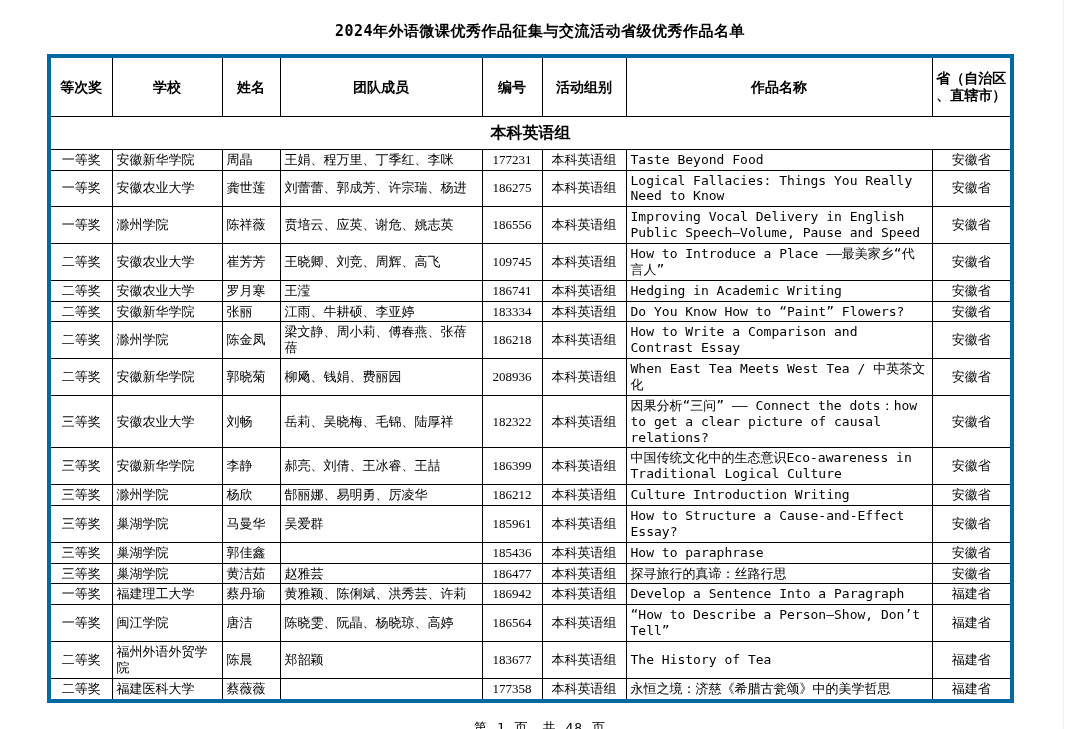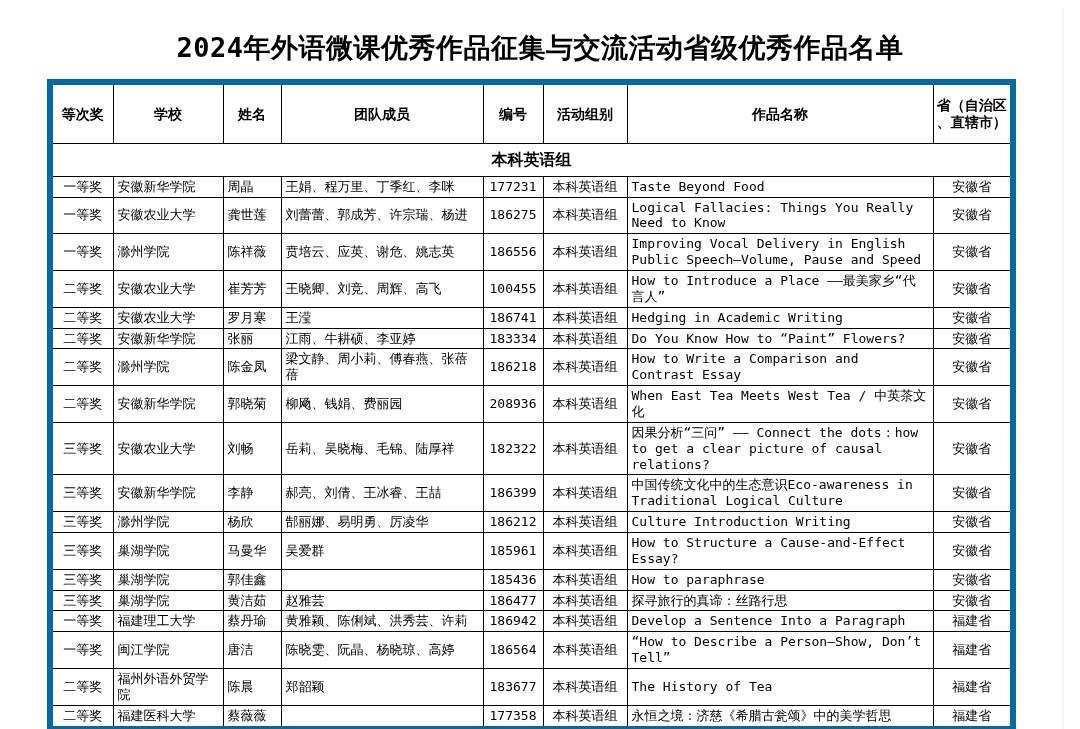--- a/index.html
+++ b/index.html
@@ -18,32 +18,32 @@
   }
   .page-edge {
     position: absolute;
     top: 0; right: 16px;
     width: 1px; height: 729px;
     background: #f0f0f0;
   }
   .page-title {
     text-align: center;
     font-weight: bold;
-    font-size: 27px;
+    font-size: 15px;
     letter-spacing: 0.5px;
     padding-top: 22px;
-    margin: 8px;
+    margin: 0;
     font-family: "DejaVu Sans Mono", "Liberation Mono", monospace;
   }
   table.award-table {
     border-collapse: collapse;
     table-layout: fixed;
     width: 963px;
     margin: 13px 0 0 47px;
-    border: 6px solid #0369a1;
+    border: 4px solid #0369a1;
   }
   col.c-award    { width: 63px; }
   col.c-school   { width: 110px; }
   col.c-name     { width: 58px; }
   col.c-team     { width: 202px; }
   col.c-code     { width: 60px; }
   col.c-group    { width: 84px; }
   col.c-work     { width: 306px; }
   col.c-province { width: 80px; }
   th, td {
@@ -62,21 +62,21 @@
   }
   th.th-province { line-break: anywhere; padding: 12px 2px; }
   td.section-cell {
     text-align: center;
     font-weight: bold;
     font-size: 16px;
     padding: 6px 4px;
   }
   td.cell-award, td.cell-code, td.cell-group, td.cell-province { text-align: center; }
   td.cell-school, td.cell-name, td.cell-team, td.cell-work { text-align: left; }
-  td.cell-code { padding: 2px 2px; }
+  td.cell-code { padding: 2px 2px; font-family: Liberation Serif, serif; }
   .footer {
     text-align: center;
     font-size: 13px;
     margin-top: 16px;
     letter-spacing: 1px;
   }
 </style>
 </head>
 <body>
 
@@ -139,21 +139,21 @@
     <td class="cell-code">186556</td>
     <td class="cell-group">本科英语组</td>
     <td class="cell-work">Improving Vocal Delivery in English Public Speech—Volume, Pause and Speed</td>
     <td class="cell-province">安徽省</td>
   </tr>
         <tr>
     <td class="cell-award">二等奖</td>
     <td class="cell-school">安徽农业大学</td>
     <td class="cell-name">崔芳芳</td>
     <td class="cell-team">王晓卿、刘竞、周辉、高飞</td>
-    <td class="cell-code">100455</td>
+    <td class="cell-code">109745</td>
     <td class="cell-group">本科英语组</td>
     <td class="cell-work">How to Introduce a Place ——最美家乡“代言人”</td>
     <td class="cell-province">安徽省</td>
   </tr>
         <tr>
     <td class="cell-award">二等奖</td>
     <td class="cell-school">安徽农业大学</td>
     <td class="cell-name">罗月寒</td>
     <td class="cell-team">王滢</td>
     <td class="cell-code">186741</td>

